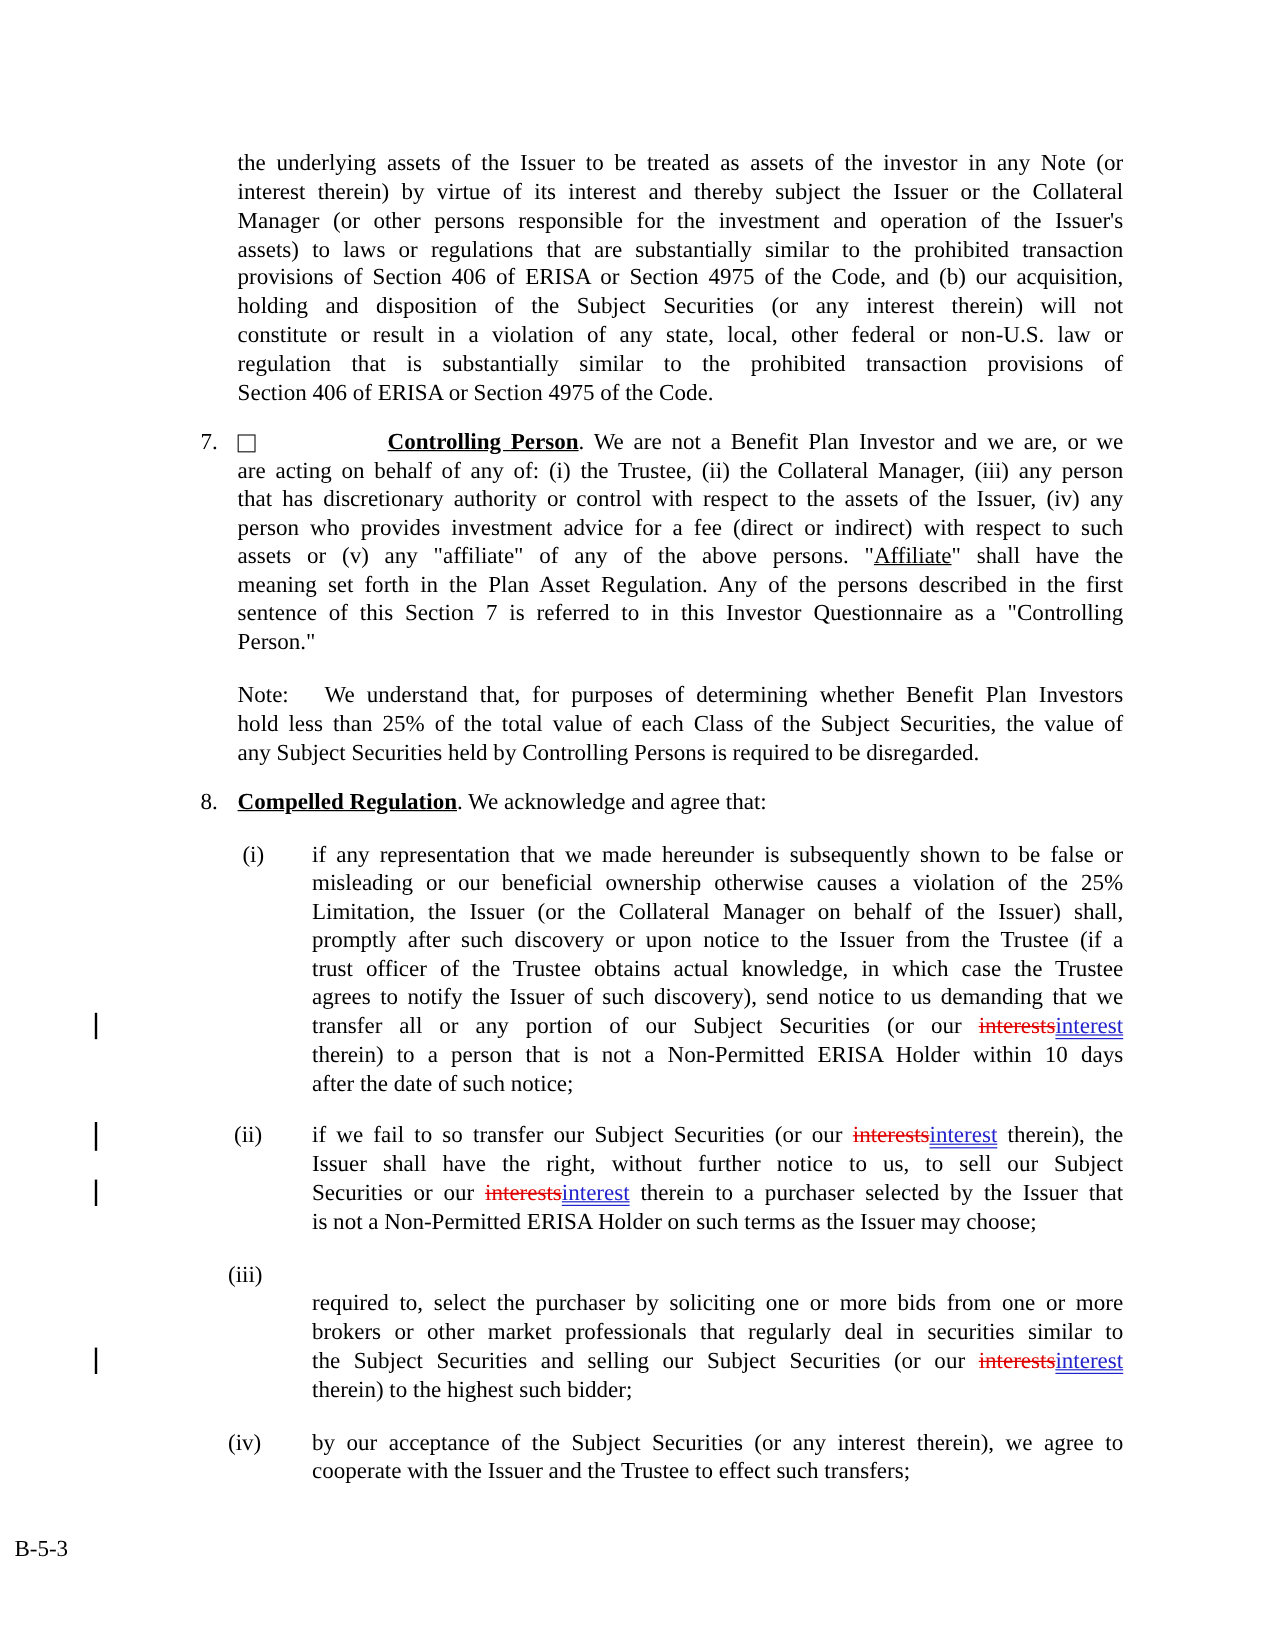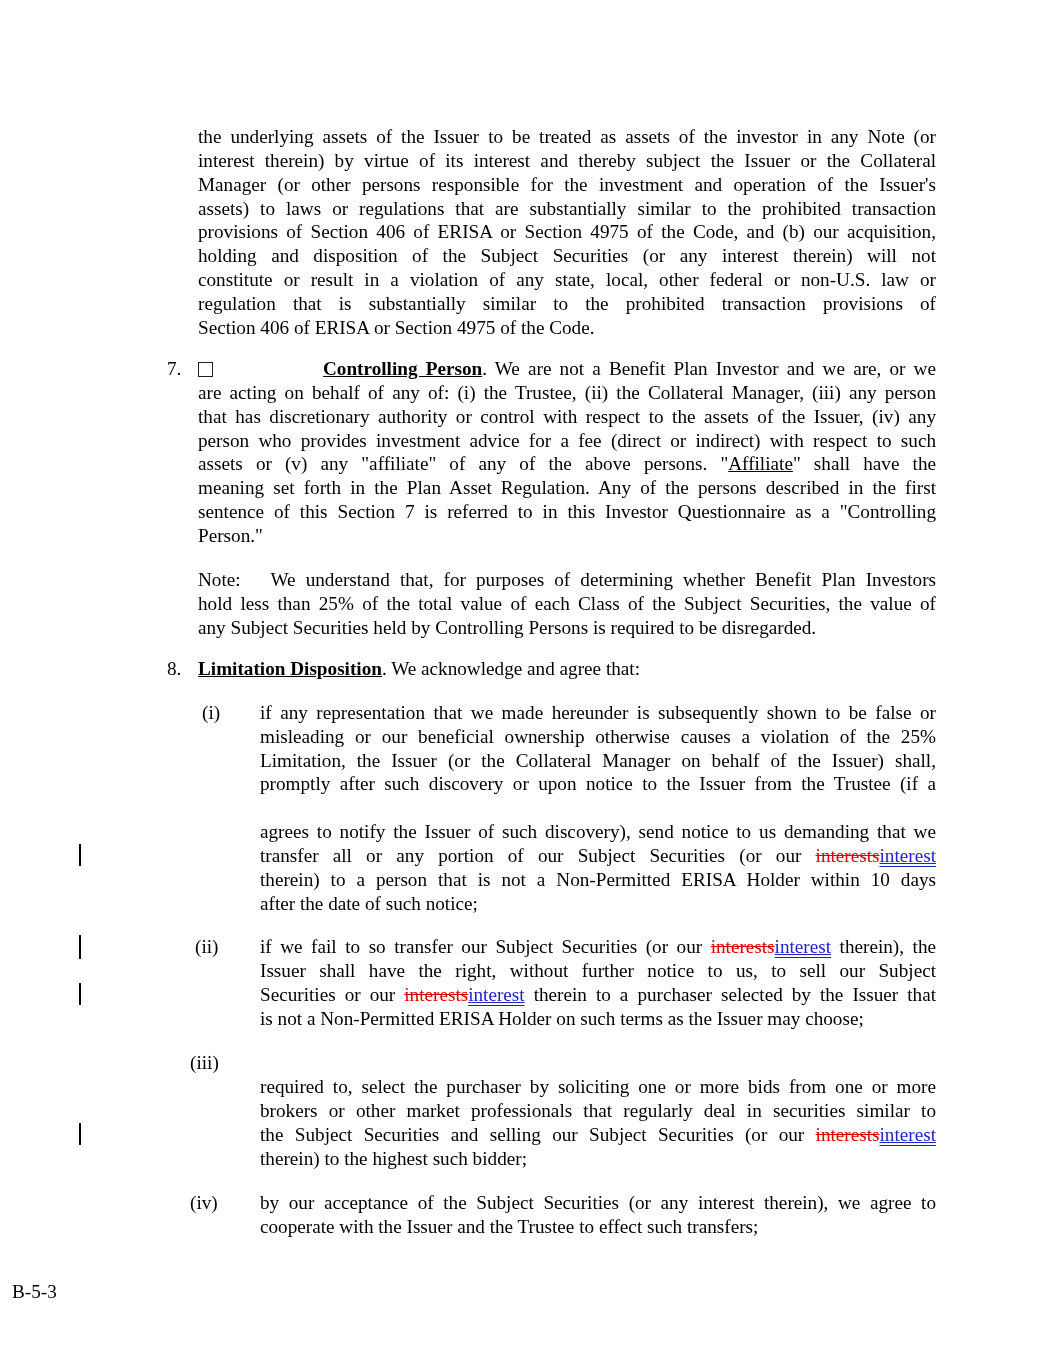--- a/index.html
+++ b/index.html
@@ -58,28 +58,29 @@
   <div class="line body-block just" style="top:476px">meaning set forth in the Plan Asset Regulation. Any of the persons described in the first</div>
   <div class="line body-block just" style="top:500px">sentence of this Section 7 is referred to in this Investor Questionnaire as a "Controlling</div>
   <div class="line body-block" style="top:524px">Person."</div>
 
   <div class="line body-block just" style="top:568px; white-space:pre;">Note:   We understand that, for purposes of determining whether Benefit Plan Investors</div>
   <div class="line body-block just" style="top:592px">hold less than 25% of the total value of each Class of the Subject Securities, the value of</div>
   <div class="line body-block" style="top:616px">any Subject Securities held by Controlling Persons is required to be disregarded.</div>
 
   <div class="num" style="left:155px; top:657px">8.</div>
   <div class="line" style="left:186px; top:657px">
-    <span class="bu">Limitation Disposition</span><span>. We acknowledge and agree that:</span>
+    <span class="bu">Compelled Regulation</span><span>. We acknowledge and agree that:</span>
   </div>
 
   <div class="num" style="left:190px; top:701px">(i)</div>
   <div class="line sub-block just" style="top:701px">if any representation that we made hereunder is subsequently shown to be false or</div>
   <div class="line sub-block just" style="top:725px">misleading or our beneficial ownership otherwise causes a violation of the 25%</div>
   <div class="line sub-block just" style="top:749px">Limitation, the Issuer (or the Collateral Manager on behalf of the Issuer) shall,</div>
   <div class="line sub-block just" style="top:772px">promptly after such discovery or upon notice to the Issuer from the Trustee (if a</div>
+  <div class="line sub-block just" style="top:796px">trust officer of the Trustee obtains actual knowledge, in which case the Trustee</div>
   <div class="line sub-block just" style="top:820px">agrees to notify the Issuer of such discovery), send notice to us demanding that we</div>
   <div class="change-bar" style="top:844px; height:22px"></div>
   <div class="line sub-block just" style="top:844px">
     <span>transfer all or any portion of our Subject Securities (or our </span><span class="del">interests</span><span class="ins">interest</span>
   </div>
   <div class="line sub-block just" style="top:868px">therein) to a person that is not a Non-Permitted ERISA Holder within 10 days</div>
   <div class="line sub-block" style="top:892px">after the date of such notice;</div>
 
   <div class="change-bar" style="top:935px; height:24px"></div>
   <div class="num" style="left:183px; top:935px">(ii)</div>

